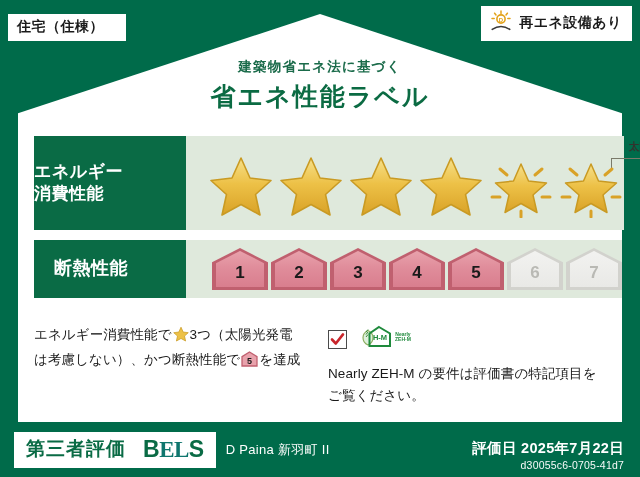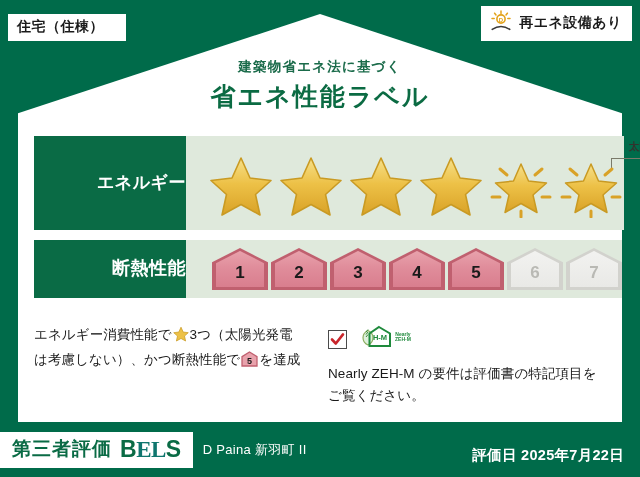--- a/index.html
+++ b/index.html
@@ -70,21 +70,21 @@
     z-index: 4;
   }
   #row-energy { left: 34px; top: 136px; width: 572px; height: 94px; }
   #row-insul  { left: 34px; top: 240px; width: 572px; height: 58px; }
 
   .row-label {
     background: #0a6b45;
     color: #ffffff;
     font-size: 17px; font-weight: bold;
     display: flex; flex-direction: column;
-    align-items: flex-end; justify-content: center;
+    align-items: flex-start; justify-content: center;
     line-height: 1.28;
     letter-spacing: .5px;
     flex: 0 0 152px;
   }
   #row-insul .row-label { font-size: 18px; padding-left: 20px; }
   .row-body {
     flex: 1;
     background: #dfe9dc;
     position: relative;
     display: flex; align-items: center;
@@ -178,22 +178,23 @@
 
   
   #footer {
     position: absolute; left: 0; right: 0; bottom: 0;
     height: 55px;
     display: flex; align-items: center;
     z-index: 6;
   }
   #bels-box {
     background: #fff;
+    margin-left: 14px;
     padding: 4px 12px 5px 12px;
-    display: flex; align-items: center; gap: 8px;
+    display: flex; align-items: center; gap: 17px;
   }
   #bels-jp {
     font-size: 19px; font-weight: bold; color: #0a6b45; letter-spacing: 1px;
   }
   #bels-en { font-size: 23px; font-weight: bold; letter-spacing: -.5px; }
   #bels-en .d1 { color: #0a6b45; }
   #bels-en .d2 { color: #0f766e; font-family: Liberation Serif, serif; }
   #bldg-name {
     color: #ffffff; font-size: 13px; margin-left: 10px; letter-spacing: .3px;
   }
@@ -229,20 +230,21 @@
         <path d="M3.2 19.4 Q12 13.4 20.8 19.4" fill="none" stroke="#3a3a3a" stroke-width="1.5" stroke-linecap="round"></path>
       </svg>
     </span>
     <span class="txt">再エネ設備あり</span>
   </div>
   <div id="title-main">省エネ性能ラベル</div>
 
   <div class="row" id="row-energy">
     <div class="row-label">
       <span>エネルギー</span>
+      <span>消費性能</span>
     </div>
     <div class="row-body">
       <div id="solar-caption">太陽光発電(自家消費)分</div>
       <div id="solar-bracket"></div>
       <div class="stars">
 
         <span class="star-wrap">
           <svg width="66" height="64" viewBox="0 0 66 64">
             <defs>
                 <linearGradient id="gA" x1="0" y1="0" x2="0" y2="1">
@@ -379,16 +381,17 @@
   </div>
 
   <div id="footer">
     <div id="bels-box">
       <span id="bels-jp">第三者評価</span>
       <span id="bels-en"><span class="d1">B</span><span class="d2">EL</span><span class="d1">S</span></span>
     </div>
     <span id="bldg-name">D Paina 新羽町 II</span>
     <div id="footer-right">
       <div id="eval-date">評価日 2025年7月22日</div>
+      <div id="eval-id">d30055c6-0705-41d7</div>
     </div>
   </div>
 
 </div>
 
 </body></html>

